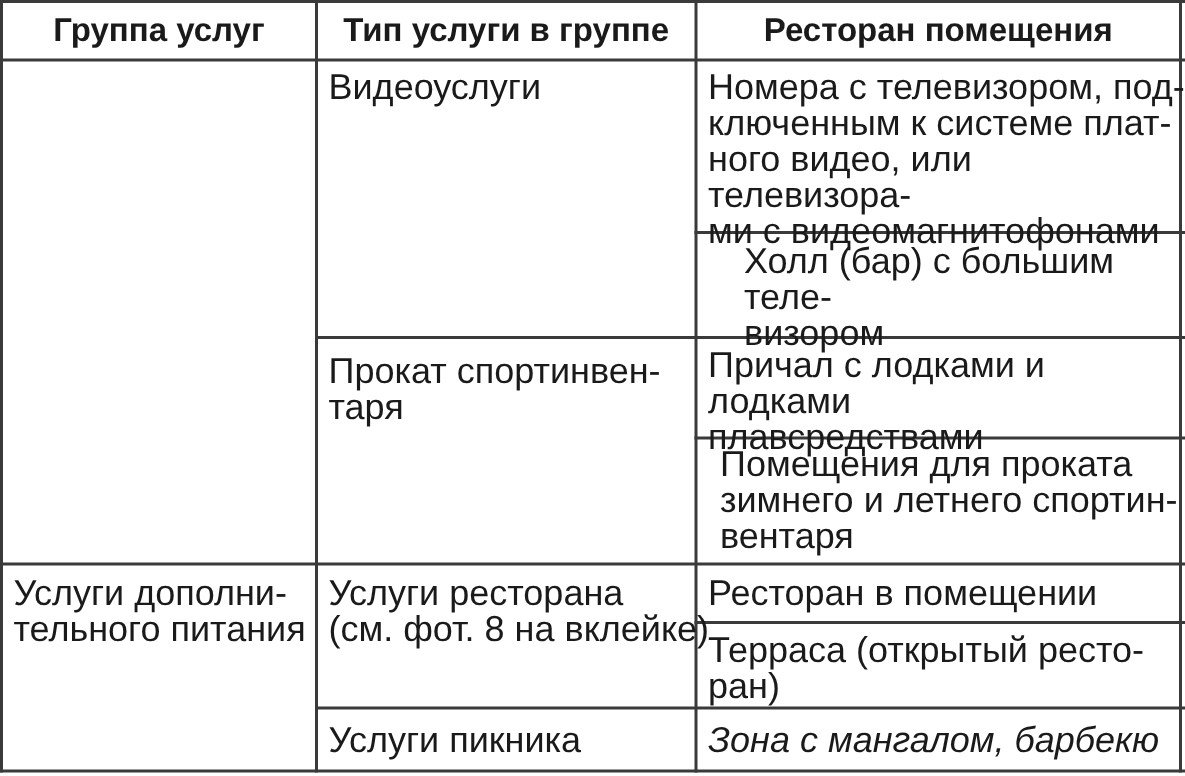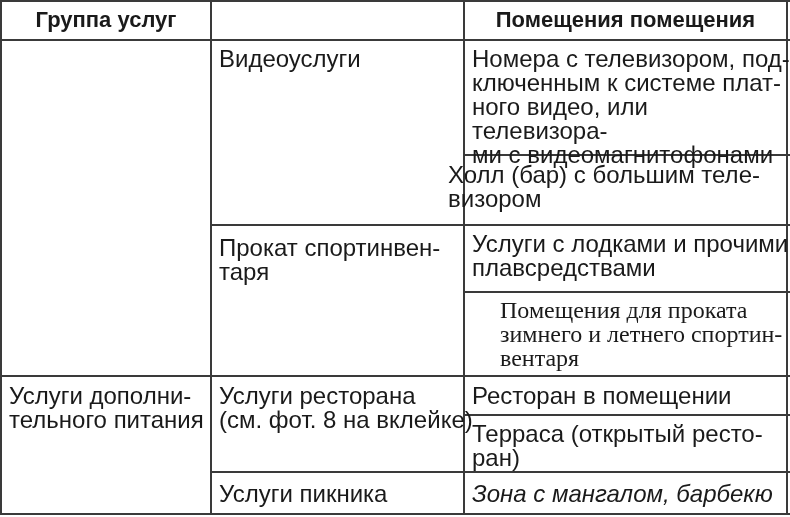--- a/index.html
+++ b/index.html
@@ -26,41 +26,42 @@
   <div class="line h" style="left:463px;top:414px;width:327px;"></div>
   <div class="line h" style="left:210px;top:471px;width:580px;"></div>
   <div class="line h" style="left:0;top:513px;width:790px;"></div>
 
   <div class="line v" style="left:0;top:0;height:515px;"></div>
   <div class="line v" style="left:210px;top:0;height:515px;"></div>
   <div class="line v" style="left:463px;top:0;height:515px;"></div>
   <div class="line v" style="left:786px;top:0;height:515px;"></div>
 
   <div class="hdr" style="left:2px;width:208px;">Группа услуг</div>
-  <div class="hdr" style="left:465px;width:321px;">Помещения помещения</div>
+  <div class="hdr" style="left:212px;width:251px;">Тип услуги в группе</div>
+  <div class="hdr" style="left:465px;width:321px;">Ресторан помещения</div>
 
   <div class="cell" style="left:9px;top:50px;"></div>
   <div class="cell" style="left:9px;top:384px;">Услуги дополни-
 тельного питания</div>
 
   <div class="cell" style="left:219px;top:47px;">Видеоуслуги</div>
   <div class="cell" style="left:219px;top:236px;">Прокат спортинвен-
 таря</div>
   <div class="cell" style="left:219px;top:384px;">Услуги ресторана
 (см. фот. 8 на вклейке)</div>
   <div class="cell" style="left:219px;top:482px;">Услуги пикника</div>
 
   <div class="cell" style="left:472px;top:47px;">Номера с телевизором, под-
 ключенным к системе плат-
 ного видео, или телевизора-
 ми с видеомагнитофонами</div>
-  <div class="cell" style="left:448px;top:163px;">Холл (бар) с большим теле-
+  <div class="cell" style="left:496px;top:163px;">Холл (бар) с большим теле-
 визором</div>
-  <div class="cell" style="left:472px;top:232px;">Услуги с лодками и прочими
+  <div class="cell" style="left:472px;top:232px;">Причал с лодками и лодками
 плавсредствами</div>
-  <div class="cell" style="left:500px;top:298px;font-family:Liberation Serif, serif;">Помещения для проката
+  <div class="cell" style="left:480px;top:298px;">Помещения для проката
 зимнего и летнего спортин-
 вентаря</div>
   <div class="cell" style="left:472px;top:384px;text-align:center;">Ресторан в помещении</div>
   <div class="cell" style="left:472px;top:422px;">Терраса (открытый ресто-
 ран)</div>
   <div class="cell" style="left:472px;top:482px;font-style:italic;">Зона с мангалом, барбекю</div>
 </div>
 
 </body></html>

